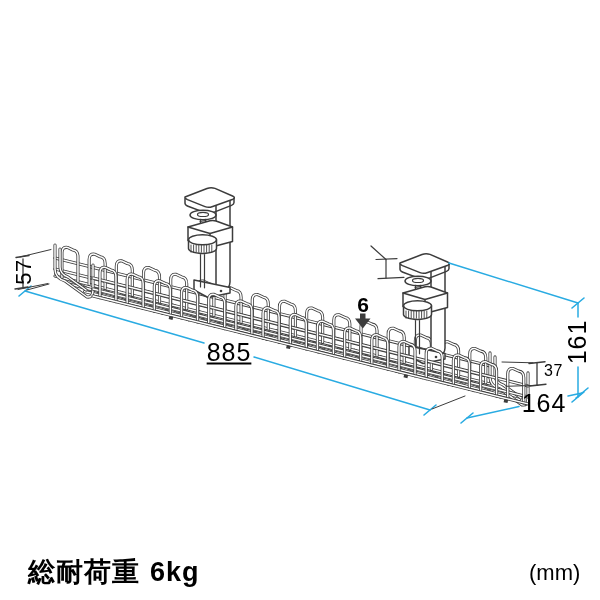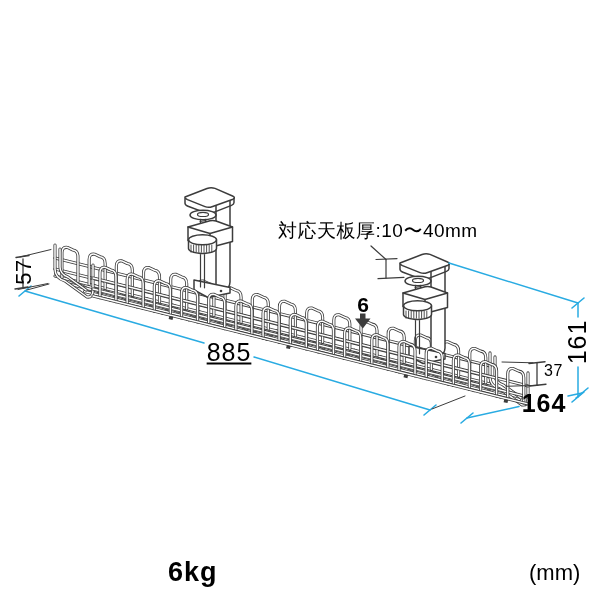--- a/index.html
+++ b/index.html
@@ -229,26 +229,26 @@
       <line x1="530" y1="386" x2="546" y2="384.2" stroke="#3C3C3C" stroke-width="1.4" stroke-linecap="round"></line>
       <line x1="502" y1="362" x2="533" y2="362.8" stroke="#3C3C3C" stroke-width="1" stroke-linecap="round"></line>
       <line x1="506" y1="386.3" x2="538" y2="385.3" stroke="#3C3C3C" stroke-width="1" stroke-linecap="round"></line>
       <line x1="371" y1="246" x2="386" y2="259.5" stroke="#3C3C3C" stroke-width="1.2" stroke-linecap="round"></line>
       <line x1="376" y1="259.5" x2="397" y2="258.6" stroke="#3C3C3C" stroke-width="1.2" stroke-linecap="round"></line>
       <line x1="386" y1="259.5" x2="386" y2="278" stroke="#3C3C3C" stroke-width="1.2" stroke-linecap="round"></line>
       <line x1="378" y1="278.6" x2="404" y2="277.4" stroke="#3C3C3C" stroke-width="1.2" stroke-linecap="round"></line>
       <polygon points="360,313.5 365.5,313.5 365.5,318.5 370.5,318.5 362.8,328.5 355,318.5 360,318.5" fill="#3C3C3C"></polygon>
     </svg>
 
-  <span class="lbl annotation" style="left:278px;top:221px;">対応天板厚:10〜40mm</span>
 
   <span class="lbl center pitch" style="left:363px;top:304px;">6</span>
 
   <span class="lbl center dim-blue" style="left:229px;top:352px;text-decoration:underline;">885</span>
-  <span class="lbl center dim-blue" style="left:544px;top:403px;font-weight:bold;">164</span>
+  <span class="lbl center dim-blue" style="left:544px;top:403px;">164</span>
   <span class="lbl rot dim-blue" style="left:577px;top:342px;">161</span>
 
   <span class="lbl rot dim-black" style="left:24px;top:272px;">57</span>
   <span class="lbl dim-black" style="left:544px;top:363px;font-size:16px;">37</span>
 
-  <span class="lbl footer-load" style="left:168px;top:559px;">6kg</span>
+  <span class="lbl footer-load" style="left:28px;top:559px;">総耐荷重</span>
+  <span class="lbl footer-load" style="left:150px;top:559px;">6kg</span>
   <span class="lbl footer-unit" style="left:529px;top:562px;">(mm)</span>
 </div>
 
 </body></html>

